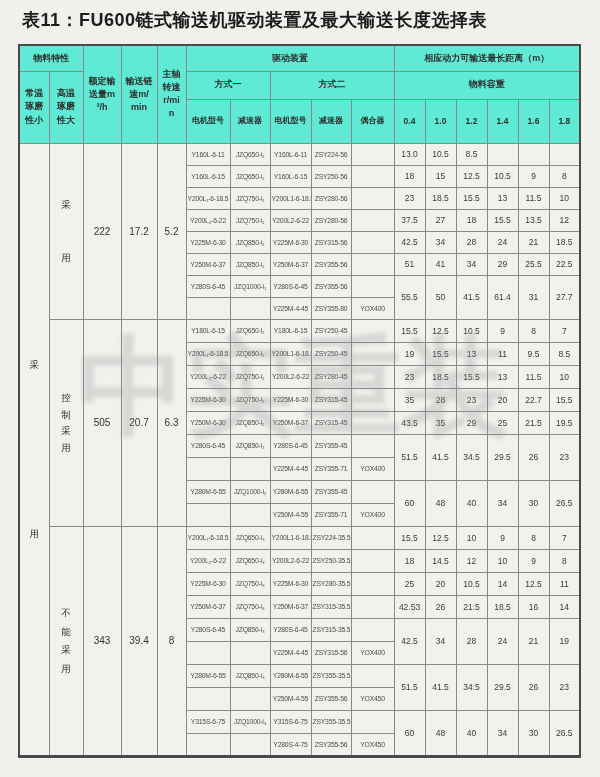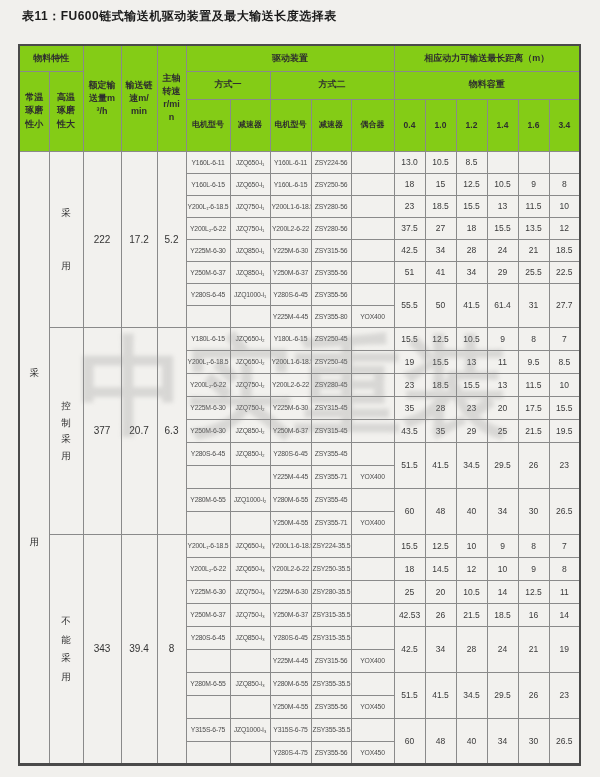--- a/index.html
+++ b/index.html
@@ -5,43 +5,43 @@
   html,body{margin:0;padding:0;}
   body{
     width:600px;height:777px;position:relative;overflow:hidden;
     background:#f1f0ed;
     font-family:"Liberation Sans","DejaVu Sans",sans-serif;
     color:#333;
     -webkit-font-smoothing:antialiased;
   }
   .page-title{
     position:absolute;top:8px;left:22px;
-    font-size:12px;font-weight:700;color:#1c1c1c;letter-spacing:0.5px;
+    font-size:18px;font-weight:700;color:#1c1c1c;letter-spacing:0.5px;
   }
   .tbl-wrap{position:absolute;top:44px;left:18px;}
   table{
     border-collapse:collapse;table-layout:fixed;width:561px;
     background:#f2f1ee;
     border:2px solid #4a4a4a;
     border-bottom-width:3px;
   }
   th,td{
     border:1px solid #8a8a8a;
     text-align:center;vertical-align:middle;
     padding:0 1px;overflow:hidden;
   }
   thead th{
-    background:#84cc16;
+    background:#5eead4;
     font-weight:600;color:#2e2e2e;
     font-size:9px;line-height:1.45;
     word-break:break-all;
   }
   thead tr.h1{height:26px;}
   thead tr.h2{height:28px;}
-  thead tr.h3{height:52px;margin-left:33px;}
+  thead tr.h3{height:44px;margin-left:33px;}
   thead th.sub{font-size:8px;}
   thead th.dens{font-size:8.5px;font-weight:600;}
   thead th.wrap{padding:0 4px;}
   tbody tr.blk0{height:22px;}
   tbody tr.blk1{height:23px;}
   tbody tr.blk2{height:23px;}
   td.model-cell{
     font-size:6.8px;letter-spacing:-0.2px;white-space:nowrap;
     color:#4c4c4c;
   }
@@ -111,21 +111,21 @@
         <th class="sub">电机型号</th>
         <th class="sub">减速器</th>
         <th class="sub">电机型号</th>
         <th class="sub">减速器</th>
         <th class="sub">偶合器</th>
         <th class="dens">0.4</th>
         <th class="dens">1.0</th>
         <th class="dens">1.2</th>
         <th class="dens">1.4</th>
         <th class="dens">1.6</th>
-        <th class="dens">3.4</th>
+        <th class="dens">1.8</th>
       </tr>
     </thead>
     <tbody id="tbody">
         <tr class="blk0">
           <td rowspan="27" class="vcell">
             <div class="vstack vgap-col1">
               <span>采</span>
               <span>用</span>
             </div>
           </td>
@@ -237,21 +237,21 @@
         </tr>
         <tr class="blk1">
           <td rowspan="9" class="vcell">
             <div class="vstack vgap-b2">
               <span>控</span>
               <span>制</span>
               <span>采</span>
               <span>用</span>
             </div>
           </td>
-          <td rowspan="9" class="num-cell big-num">377</td>
+          <td rowspan="9" class="num-cell big-num">505</td>
           <td rowspan="9" class="num-cell big-num">20.7</td>
           <td rowspan="9" class="num-cell big-num">6.3</td>
           <td class="model-cell">Y180L-6-15</td>
           <td class="model-cell">JZQ650-i₂</td>
           <td class="model-cell">Y180L-6-15</td>
           <td class="model-cell">ZSY250-45</td>
           <td class="model-cell"></td>
           <td class="num-cell">15.5</td>
           <td class="num-cell">12.5</td>
           <td class="num-cell">10.5</td>
@@ -288,21 +288,21 @@
         <tr class="blk1">
           <td class="model-cell">Y225M-6-30</td>
           <td class="model-cell">JZQ750-i₂</td>
           <td class="model-cell">Y225M-6-30</td>
           <td class="model-cell">ZSY315-45</td>
           <td class="model-cell"></td>
           <td class="num-cell">35</td>
           <td class="num-cell">28</td>
           <td class="num-cell">23</td>
           <td class="num-cell">20</td>
-          <td class="num-cell">17.5</td>
+          <td class="num-cell">22.7</td>
           <td class="num-cell">15.5</td>
         </tr>
         <tr class="blk1">
           <td class="model-cell">Y250M-6-30</td>
           <td class="model-cell">JZQ850-i₂</td>
           <td class="model-cell">Y250M-6-37</td>
           <td class="model-cell">ZSY315-45</td>
           <td class="model-cell"></td>
           <td class="num-cell">43.5</td>
           <td class="num-cell">35</td>

